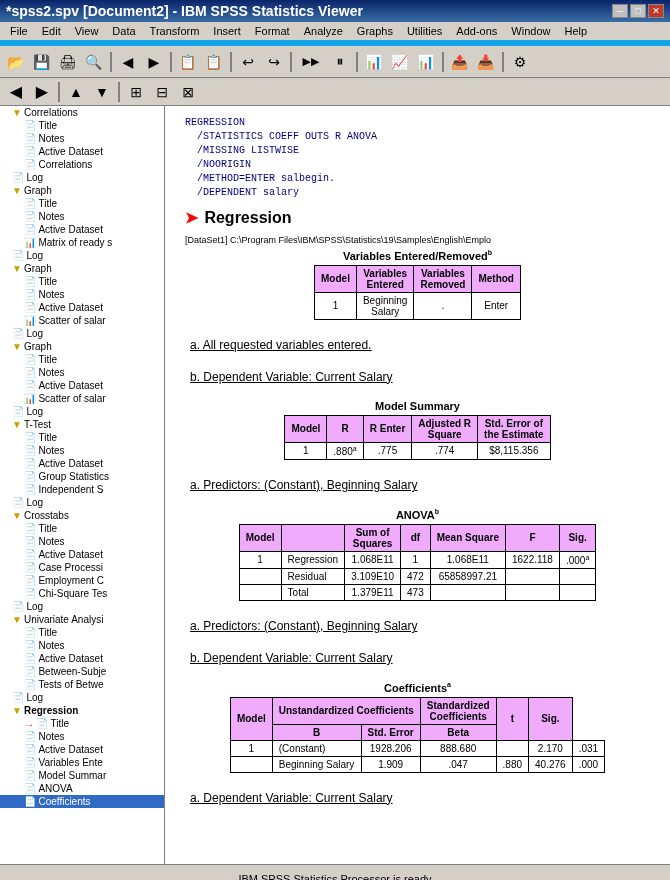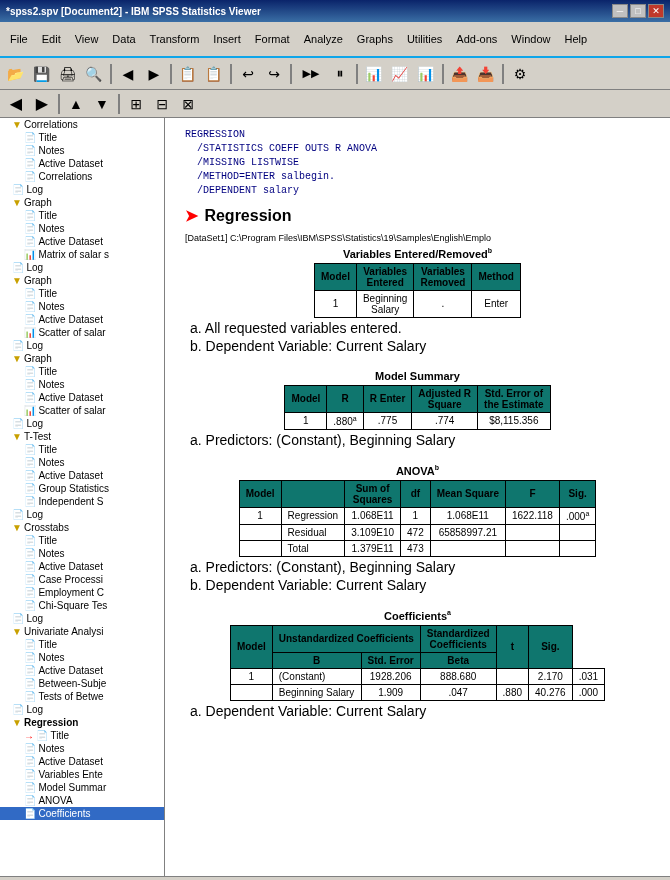--- a/index.html
+++ b/index.html
@@ -9,40 +9,40 @@
     .title-bar {
       background: linear-gradient(to bottom, #0a246a, #3a6ea5);
       color: white;
       padding: 3px 6px;
       font-size: 11px;
       display: flex;
       align-items: center;
       justify-content: space-between;
       height: 22px;
     }
-    .title-bar-text { font-size: 10px; font-weight: bold; }
+    .title-bar-text { font-size: 14px; font-weight: bold; }
     .title-bar-buttons { display: flex; gap: 2px; }
     .title-btn {
       width: 16px; height: 14px;
       background: #c0c0c0;
       border: 1px solid #888;
       font-size: 9px;
       display: flex; align-items: center; justify-content: center;
       cursor: pointer;
     }
     .title-btn.close { background: #c0392b; color: white; }
 
     
     .menu-bar {
       background: #d4d0c8;
-      border-bottom: 2px solid #0ea5e9;
+      border-bottom: 6px solid #0ea5e9;
       padding: 2px 4px;
       display: flex;
       gap: 2px;
-      height: 36px;
+      height: 24px;
       align-items: center;
     }
     .menu-item {
       padding: 1px 6px;
       font-size: 11px;
       cursor: pointer;
       color: #000;
     }
 
     
@@ -161,38 +161,39 @@
       font-size: 11px;
       margin-bottom: 3px;
     }
     .spss-table {
       border-collapse: collapse;
       font-size: 10px;
       width: auto;
       margin: 0 auto;
     }
     .spss-table th {
-      background: #0f766e;
+      background: #f0abfc;
       border: 1px solid #000;
       padding: 2px 6px;
       text-align: center;
       font-weight: bold;
       font-size: 10px;
     }
     .spss-table td {
       border: 1px solid #000;
       padding: 2px 6px;
       text-align: center;
       font-size: 10px;
     }
     .spss-table td.left { text-align: left; }
     .table-note {
-      font-size: 14px;
-      margin-top: 2px;
+      font-size: 12px;
+      margin-top: 18px;
       margin-left: 5px;
+      text-decoration: underline;
     }
 
     
     .status-bar {
       background: #d4d0c8;
       border-top: 1px solid #808080;
       padding: 2px 8px;
       font-size: 11px;
       height: 28px;
       display: flex;
@@ -311,21 +312,21 @@
     <div class="tree-item indent2">
       <span class="tree-icon tree-doc">📄</span>
       <span>Notes</span>
     </div>
     <div class="tree-item indent2">
       <span class="tree-icon tree-doc">📄</span>
       <span>Active Dataset</span>
     </div>
     <div class="tree-item indent2">
       <span class="tree-icon tree-doc">📊</span>
-      <span>Matrix of salar s</span>
+      <span>Matrix of ready s</span>
     </div>
 
     <div class="tree-item indent1">
       <span class="tree-icon tree-doc">📄</span>
       <span>Log</span>
     </div>
 
     <div class="tree-item indent1">
       <span class="tree-icon tree-folder">▼</span>
       <span>Graph</span>
@@ -507,20 +508,21 @@
     </div>
   </div>
 
   <div class="content-panel">
     <div class="content-inner">
 
       <div class="syntax-text">
         <div>REGRESSION</div>
         <div>&nbsp;&nbsp;/STATISTICS COEFF OUTS R ANOVA</div>
         <div>&nbsp;&nbsp;/MISSING LISTWISE</div>
+        <div>&nbsp;&nbsp;/NOORIGIN</div>
         <div>&nbsp;&nbsp;/METHOD=ENTER salbegin.</div>
         <div>&nbsp;&nbsp;/DEPENDENT salary</div>
       </div>
 
       <div class="regression-header">
         <span class="red-arrow">➤</span>
         <span class="section-title">Regression</span>
       </div>
 
       <div class="dataset-path">[DataSet1] C:\Program Files\IBM\SPSS\Statistics\19\Samples\English\Emplo</div>

